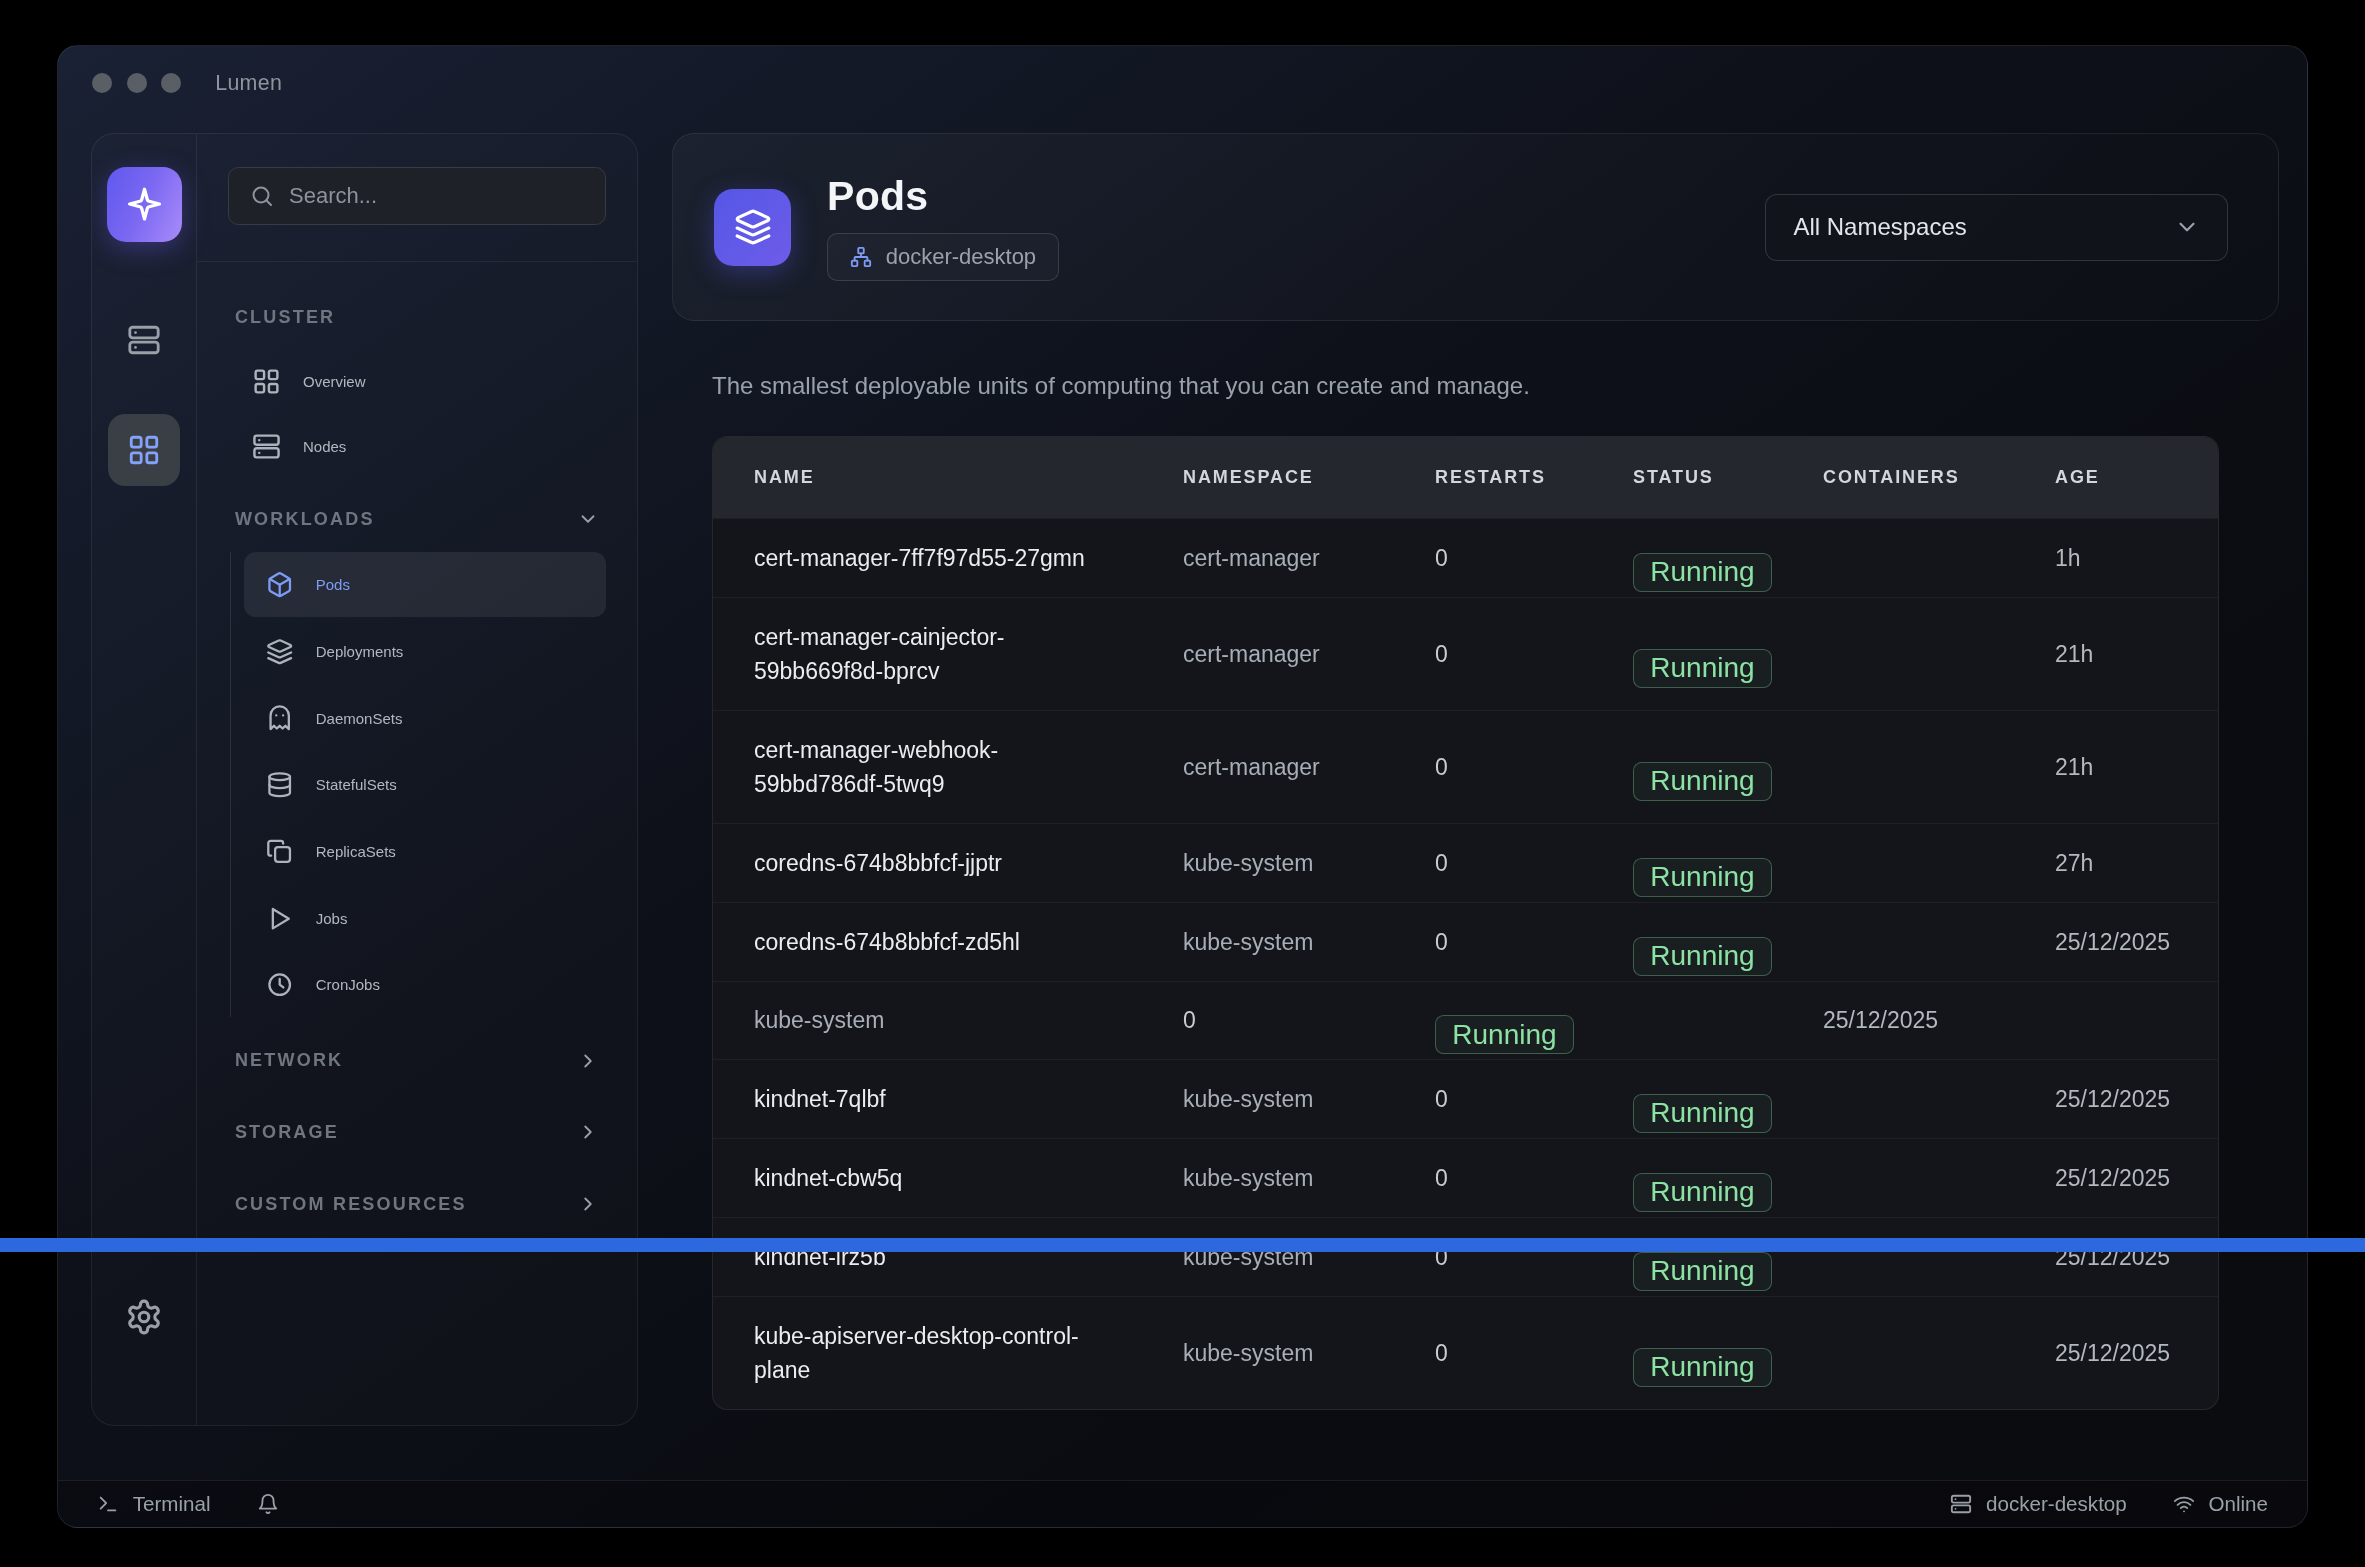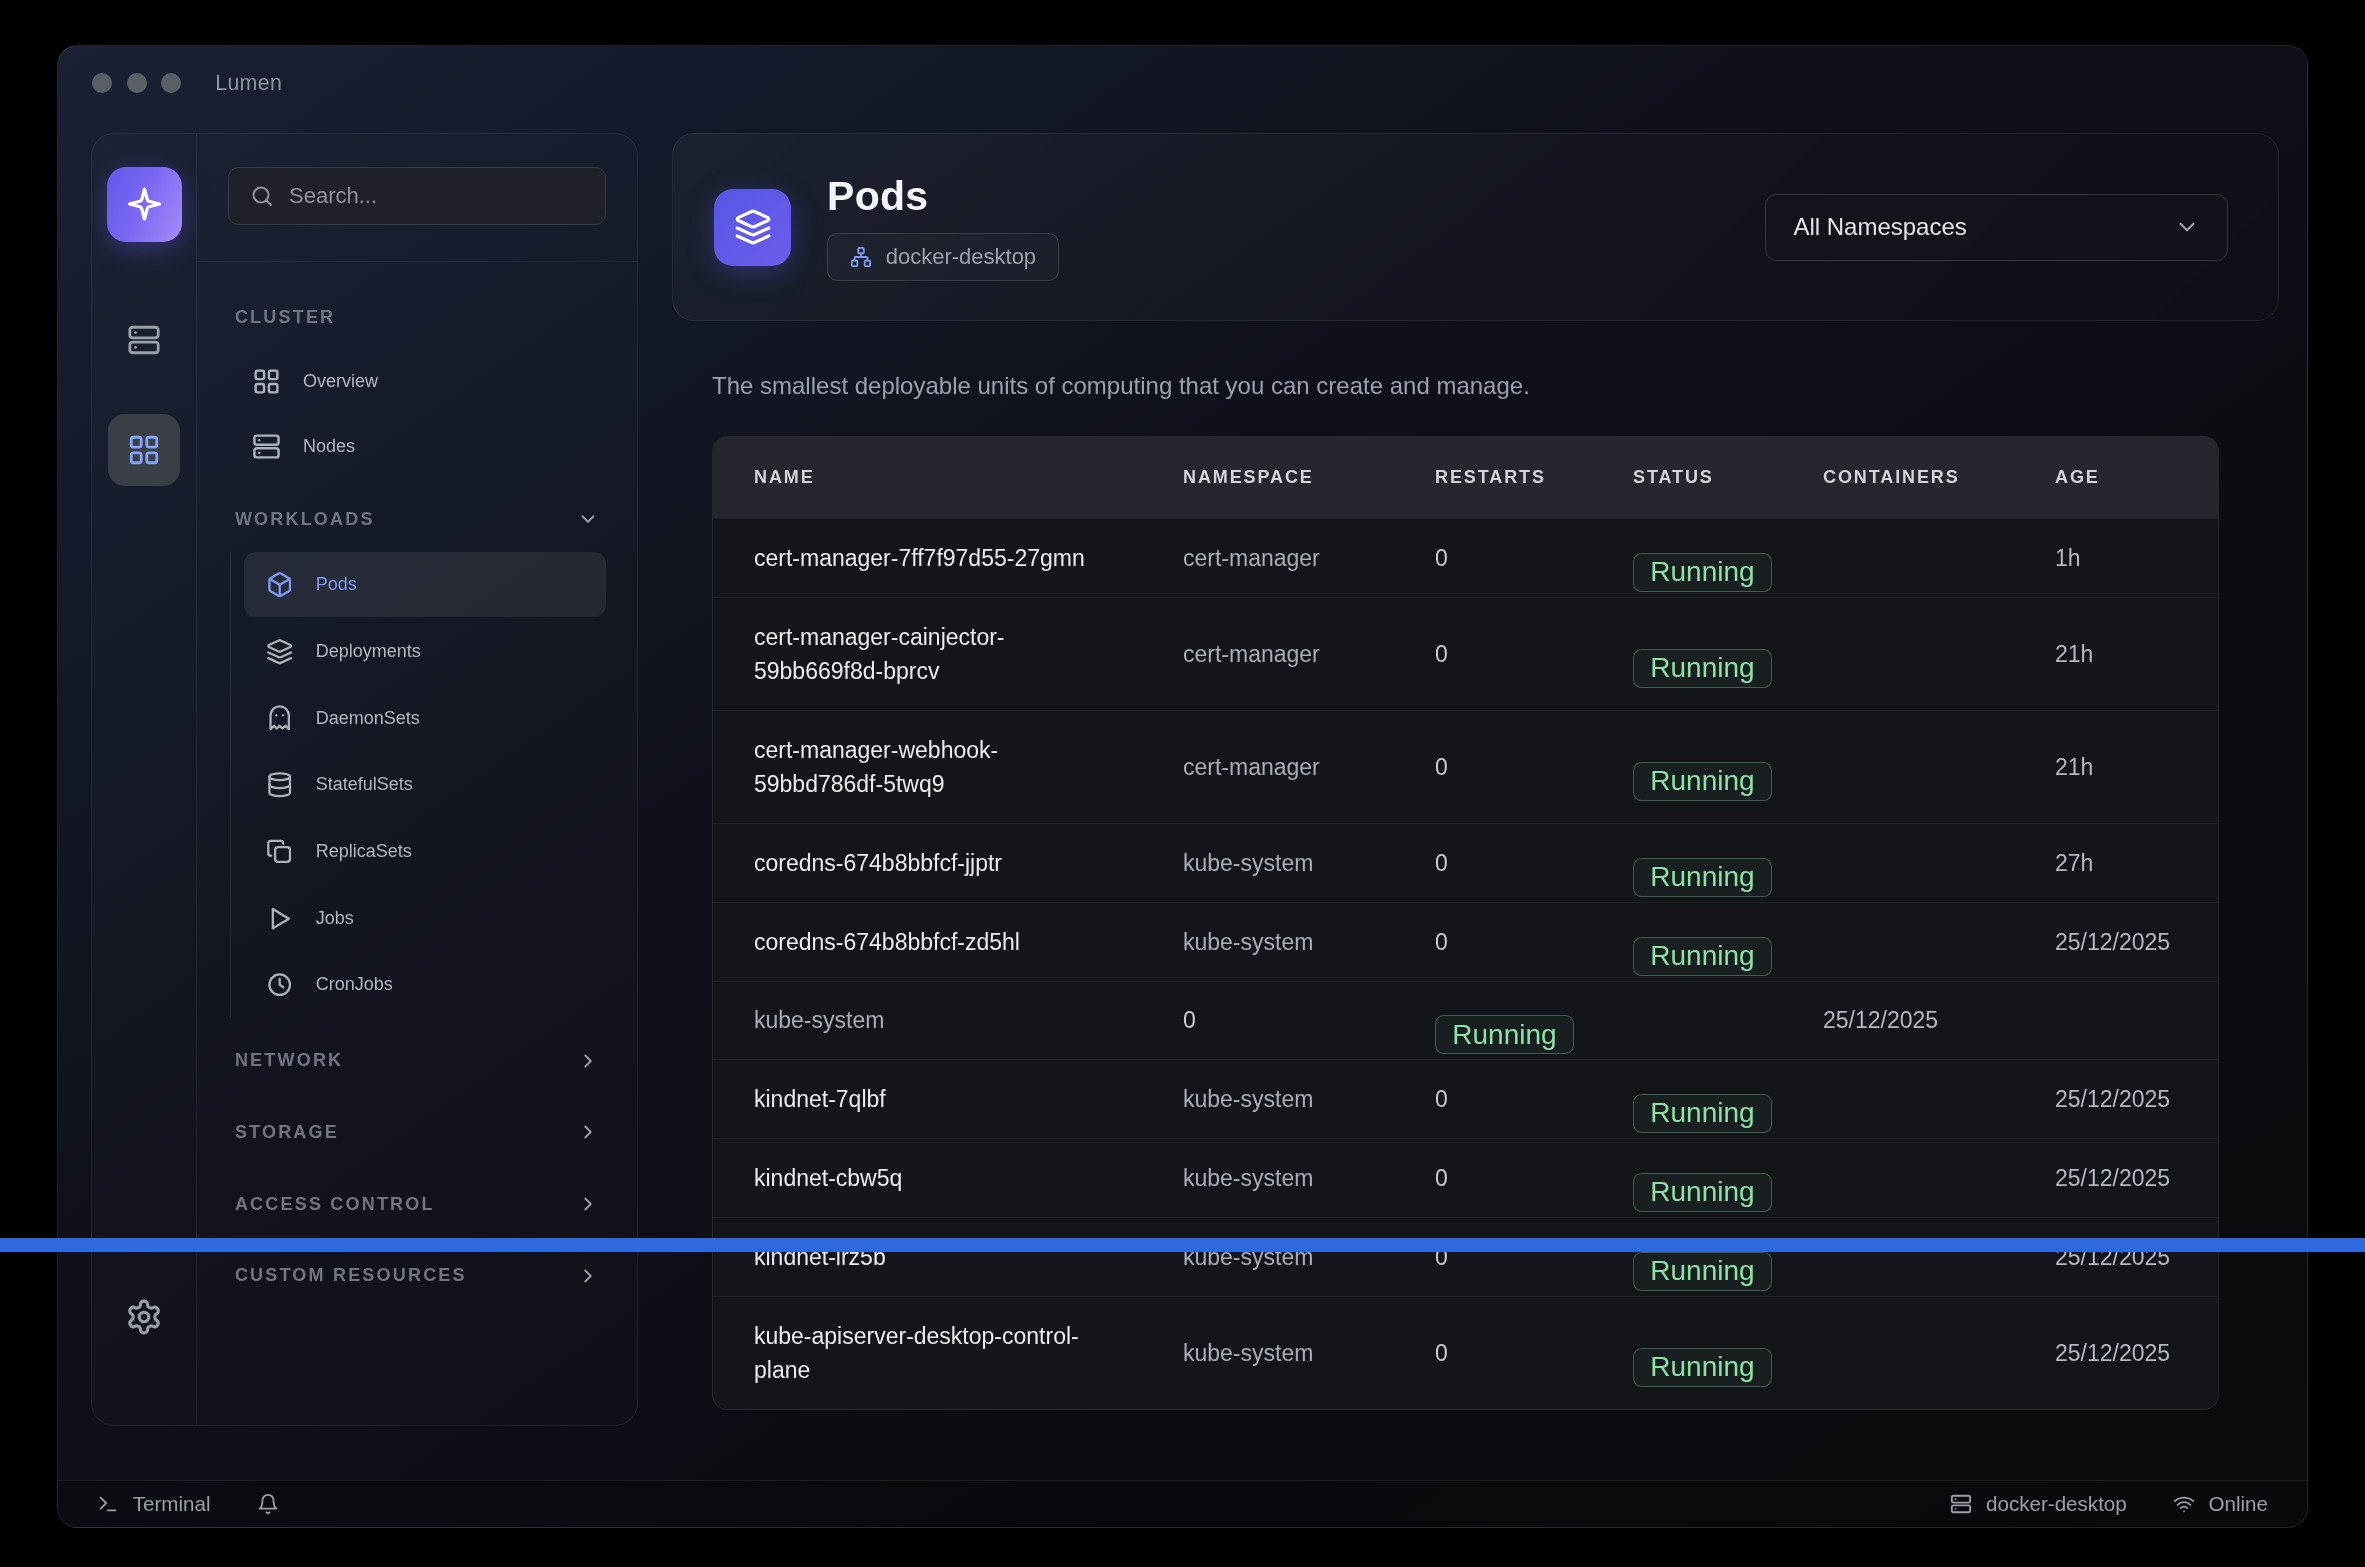--- a/index.html
+++ b/index.html
@@ -49,21 +49,21 @@
   .search input { flex:1; min-width:0; background:transparent; border:none; outline:none;
     color:#cfd3da; font-size:22px; font-family:inherit; }
   .search input::placeholder { color:#8e939b; }
 
   .sections { padding:15.4px 31px 0; flex:1; }
   .section-head { display:flex; align-items:center; justify-content:space-between;
     height:63px; padding:0 6.9px; margin-top:8.6px; }
   .section-label { font-size:18px; font-weight:700; letter-spacing:2.2px; color:#70767f; }
   .section-head .icon { color:#9aa0a8; }
   .nav-item { display:flex; align-items:center; gap:22px; height:65px; padding:0 24px;
-    border-radius:12px; color:#b2b7bf; font-size:18px; cursor:pointer; }
+    border-radius:12px; color:#b2b7bf; font-size:15px; cursor:pointer; }
   .nav-item .icon { color:#aeb3bb; }
   .subtree { margin:1.7px 0 12px 1.7px; border-left:0.9px solid rgba(255,255,255,0.10); padding-left:13.7px; }
   .subtree .nav-item { padding:0 22px; margin-bottom:1.7px; }
   .nav-item.selected { background:rgba(255,255,255,0.075); color:#7d9cf6; }
   .nav-item.selected .icon { color:#7d9cf6; }
 
   
   .header-card { position:absolute; left:614px; top:87px; width:1607px; height:188px;
     border-radius:22px; border:0.9px solid rgba(255,255,255,0.08);
     background:linear-gradient(135deg, rgba(255,255,255,0.035), rgba(255,255,255,0.008));
@@ -290,28 +290,20 @@
             </div>
             <div class="section-head">
               <span class="section-label">STORAGE</span>
               <span class="icon i26">
                 <svg viewBox="0 0 24 24" fill="none" stroke="currentColor" stroke-width="2" stroke-linecap="round" stroke-linejoin="round">
                   <path d="m9 18 6-6-6-6"></path>
                 </svg>
               </span>
             </div>
             <div class="section-head">
-              <span class="section-label">ACCESS CONTROL</span>
-              <span class="icon i26">
-                <svg viewBox="0 0 24 24" fill="none" stroke="currentColor" stroke-width="2" stroke-linecap="round" stroke-linejoin="round">
-                  <path d="m9 18 6-6-6-6"></path>
-                </svg>
-              </span>
-            </div>
-            <div class="section-head">
               <span class="section-label">CUSTOM RESOURCES</span>
               <span class="icon i26">
                 <svg viewBox="0 0 24 24" fill="none" stroke="currentColor" stroke-width="2" stroke-linecap="round" stroke-linejoin="round">
                   <path d="m9 18 6-6-6-6"></path>
                 </svg>
               </span>
             </div>
           </div>
       </div>
     </aside>

